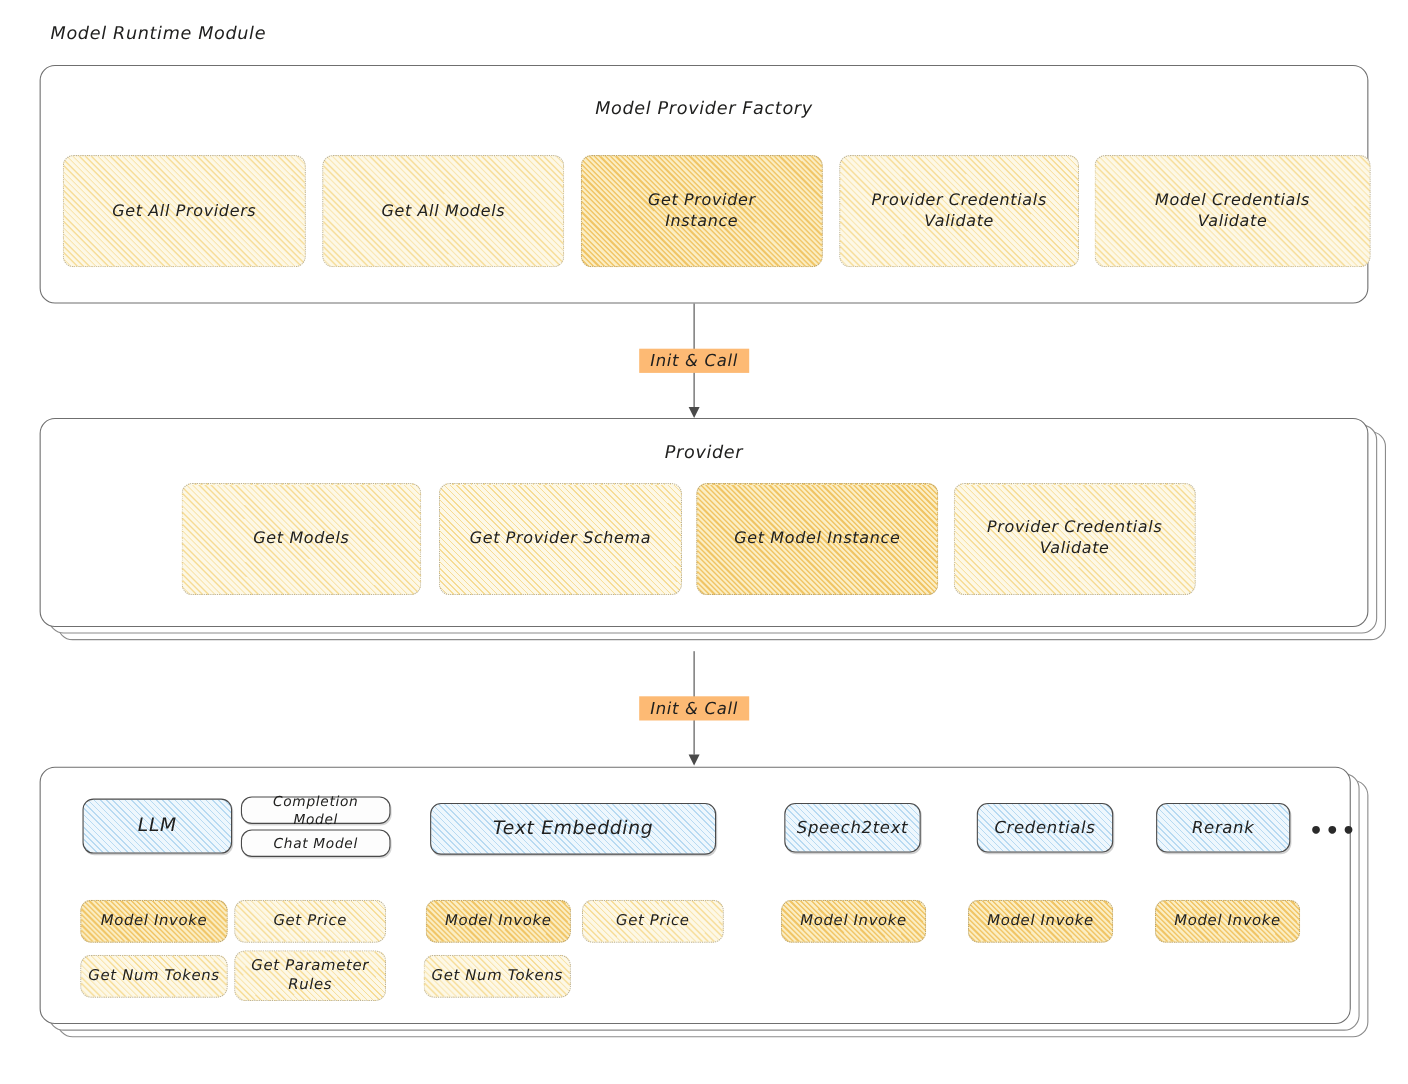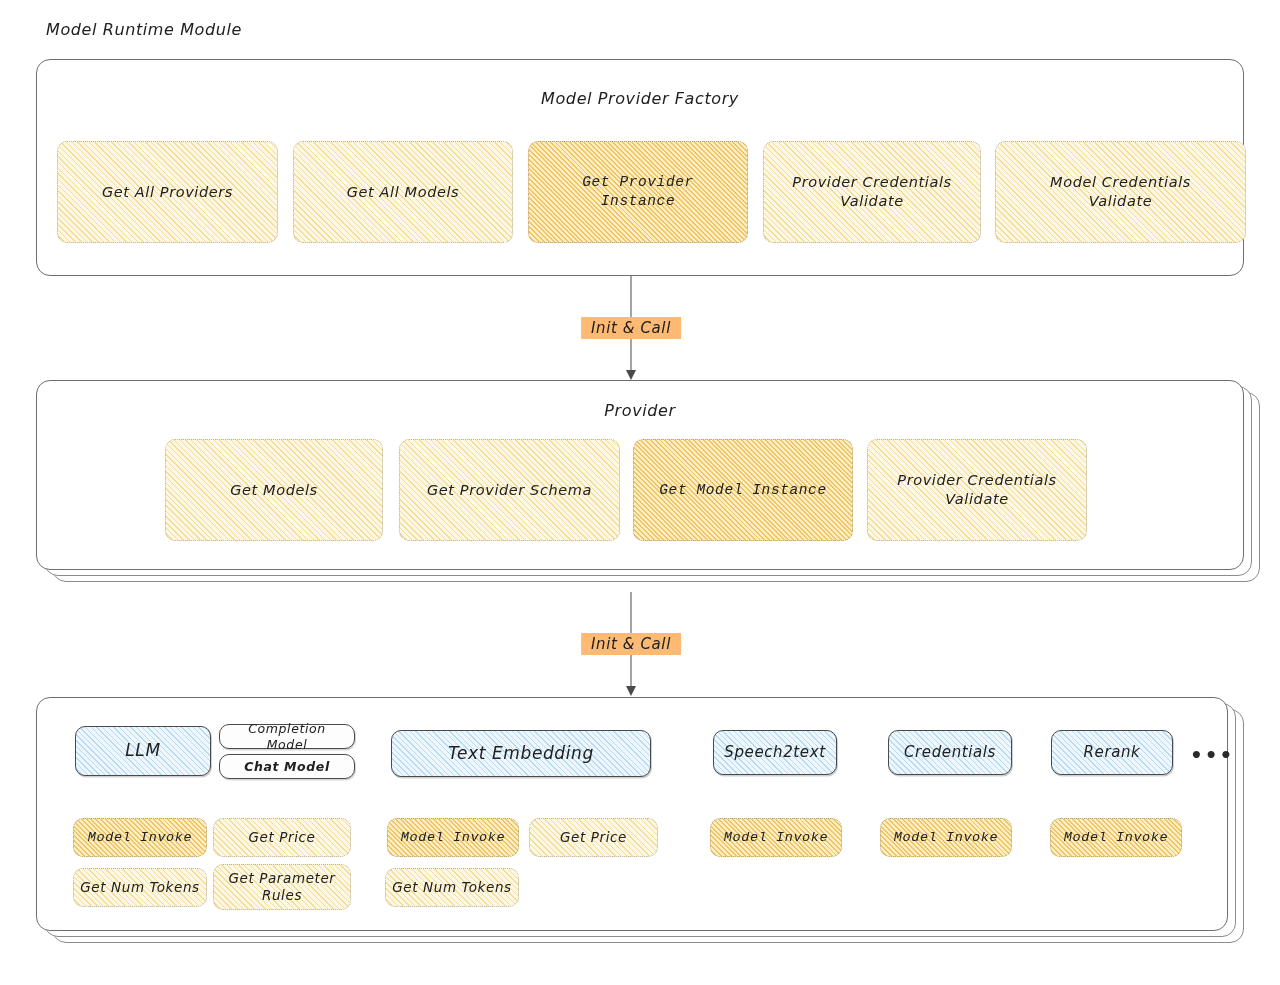--- a/index.html
+++ b/index.html
@@ -79,21 +79,20 @@
   
   .yellow-hi{
     border:1.5px dotted #b6a375;
     background-color:#fbeec4;
     background-image:repeating-linear-gradient(
         45deg,
         rgba(234,170,40,.62) 0px,
         rgba(234,170,40,.62) 1.4px,
         rgba(234,170,40,0) 1.4px,
         rgba(234,170,40,0) 3.4px);
-    font-family:Liberation Mono, monospace;
   }
   
   .blue{
     border:1.7px solid #4a4a4a;
     background-color:#eef7fd;
     background-image:repeating-linear-gradient(
         45deg,
         rgba(109,178,226,.42) 0px,
         rgba(109,178,226,.42) 1px,
         rgba(109,178,226,0) 1px,
@@ -193,21 +192,21 @@
 
   <div class="deck" style="left:52px;top:709px;width:1192px;height:234px;"></div>
   <div class="deck" style="left:44px;top:703px;width:1192px;height:234px;"></div>
 
   <div class="group" id="g3" style="left:36px;top:697px;width:1192px;height:234px;">
 
     <div class="box blue hand" style="left:38px;top:28px;width:136px;height:50px;font-size:17px;">LLM</div>
 
     <div class="box plain hand" style="left:182px;top:26px;width:136px;height:25px;font-size:12.5px;">Completion Model</div>
 
-    <div class="box plain hand" style="left:182px;top:56px;width:136px;height:25px;font-size:12.5px;font-weight:bold;">Chat Model</div>
+    <div class="box plain hand" style="left:182px;top:56px;width:136px;height:25px;font-size:12.5px;">Chat Model</div>
 
     <div class="box yellow-hi hand" style="left:36px;top:120px;width:134px;height:39px;font-size:13.5px;">Model Invoke</div>
 
     <div class="box yellow hand" style="left:176px;top:120px;width:138px;height:39px;font-size:13.5px;">Get Price</div>
 
     <div class="box yellow hand" style="left:36px;top:170px;width:134px;height:39px;font-size:13.5px;">Get Num Tokens</div>
 
     <div class="box yellow hand" style="left:176px;top:166px;width:138px;height:46px;font-size:13.5px;white-space:pre-line;">Get Parameter
 Rules</div>
 

